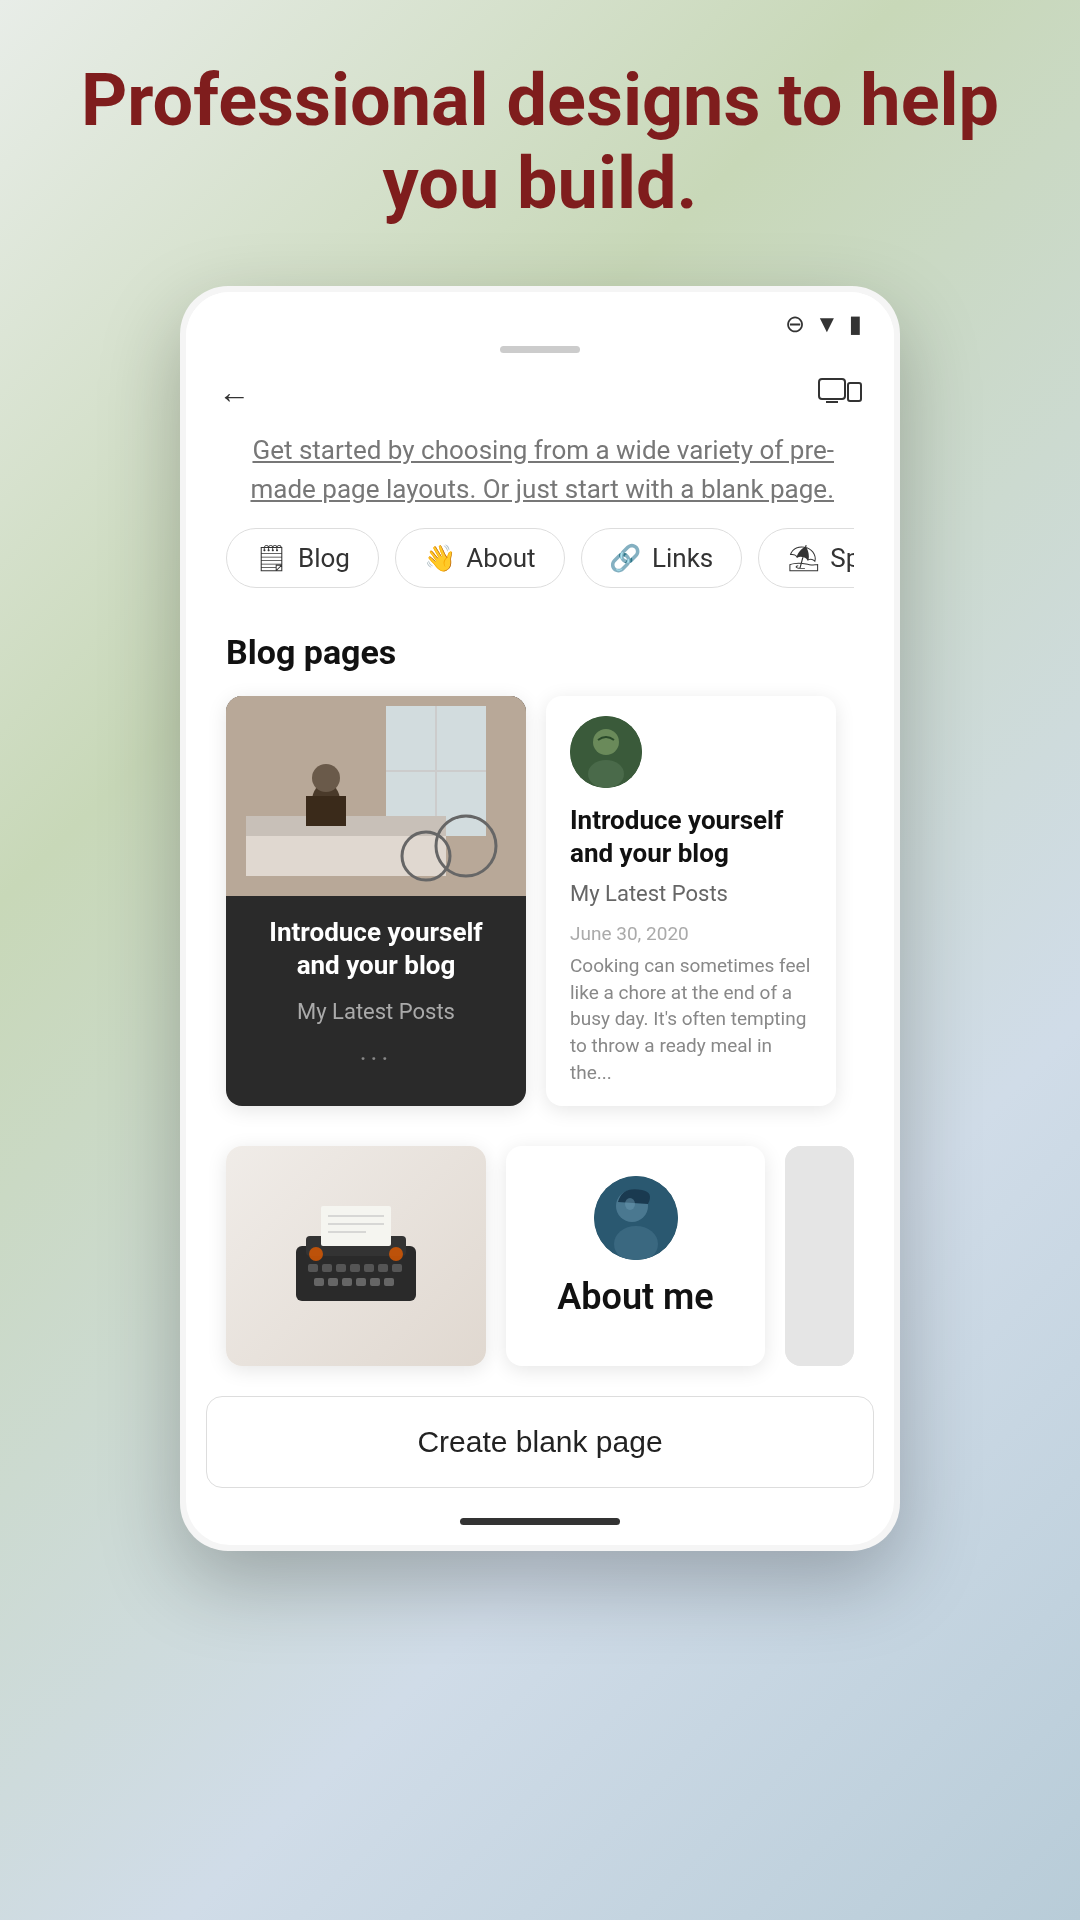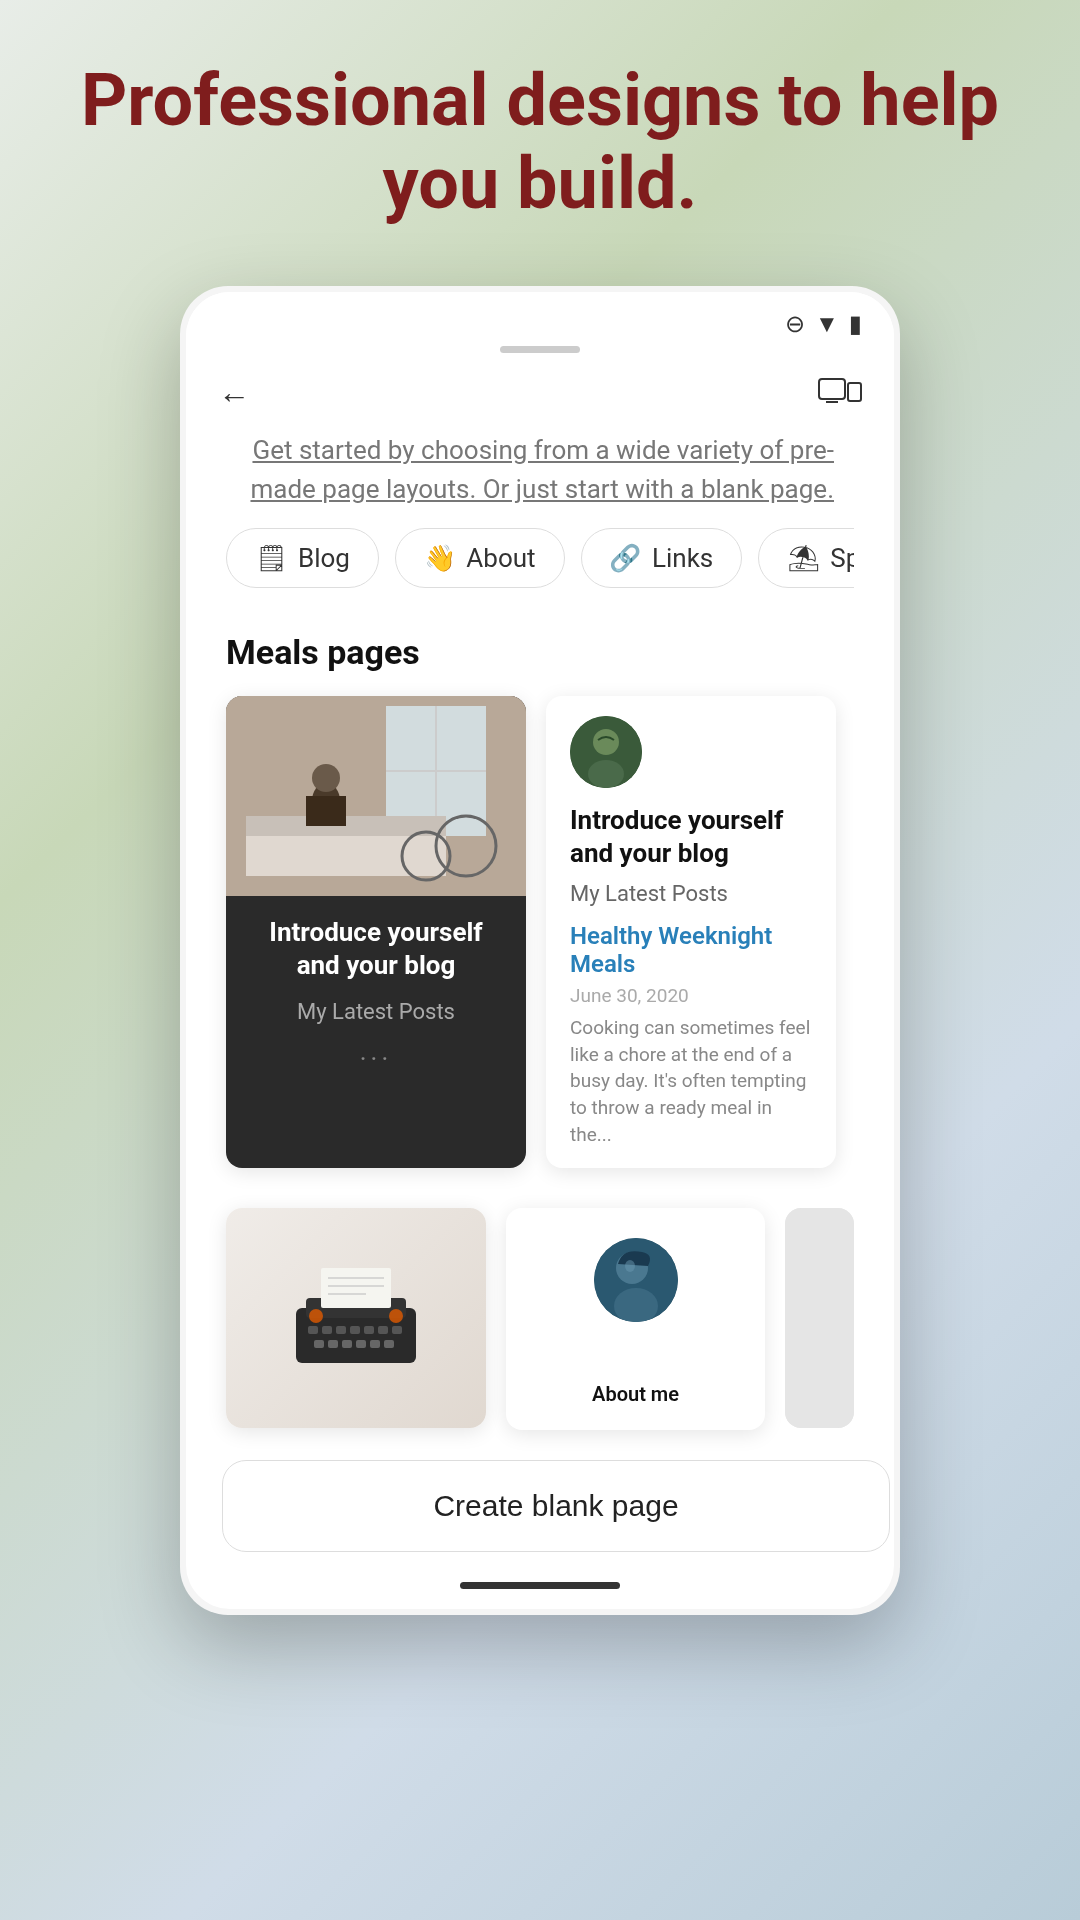--- a/index.html
+++ b/index.html
@@ -309,42 +309,41 @@
     }
     .about-avatar {
       width: 84px;
       height: 84px;
       border-radius: 50%;
       background: radial-gradient(circle at 40% 35%, #5a8090, #2a5060);
       margin-bottom: 16px;
       overflow: hidden;
     }
     .about-card-2 .about-name {
-      font-size: 20px;
+      font-size: 36px;
       font-weight: 600;
       color: #111;
       text-align: center;
-      margin-top: 44px;
     }
 
     .about-card-partial {
       width: 80px;
       height: 220px;
       background: #eee;
       border-radius: 16px;
       overflow: hidden;
     }
 
     
     .create-blank-btn {
       width: calc(100% - 40px);
-      margin: 10px 36px 20px;
+      margin: 10px 20px 20px;
       padding: 28px;
       border: 1.5px solid #ddd;
-      border-radius: 24px;
+      border-radius: 16px;
       background: #fff;
       font-size: 30px;
       font-weight: 500;
       color: #222;
       text-align: center;
       cursor: pointer;
     }
 
     
     .home-indicator {
@@ -405,21 +404,21 @@
         <div class="filter-tab">
           <span class="tab-emoji">🔗</span>
           <span>Links</span>
         </div>
         <div class="filter-tab">
           <span class="tab-emoji">⛱</span>
           <span>Splash</span>
         </div>
       </div>
 
-      <div class="section-title">Meals pages</div>
+      <div class="section-title">Blog pages</div>
 
       <div class="cards-row">
 
         <div class="card card-dark">
           <div class="card-image">
             <div class="card-image-bg">
               
               <svg width="100%" height="100%" viewBox="0 0 300 200" xmlns="http://www.w3.org/2000/svg">
 
                 <rect width="300" height="200" fill="#b8a898"></rect>
@@ -456,21 +455,20 @@
 
                   <circle cx="36" cy="26" r="13" fill="#6a8a5a"></circle>
                   <ellipse cx="36" cy="58" rx="18" ry="14" fill="#4a6a4a"></ellipse>
 
                   <path d="M28 24 Q36 18 44 24" stroke="#2a4a2a" stroke-width="2" fill="none"></path>
                 </svg>
               </div>
             </div>
             <div class="card-title">Introduce yourself and your blog</div>
             <div class="card-section-label">My Latest Posts</div>
-            <div class="blog-post-title">Healthy Weeknight Meals</div>
             <div class="blog-post-date">June 30, 2020</div>
             <div class="blog-post-excerpt">Cooking can sometimes feel like a chore at the end of a busy day. It's often tempting to throw a ready meal in the...</div>
           </div>
         </div>
 
         <div class="card-partial">
           <div class="card-partial-content">
             
           </div>
         </div>

